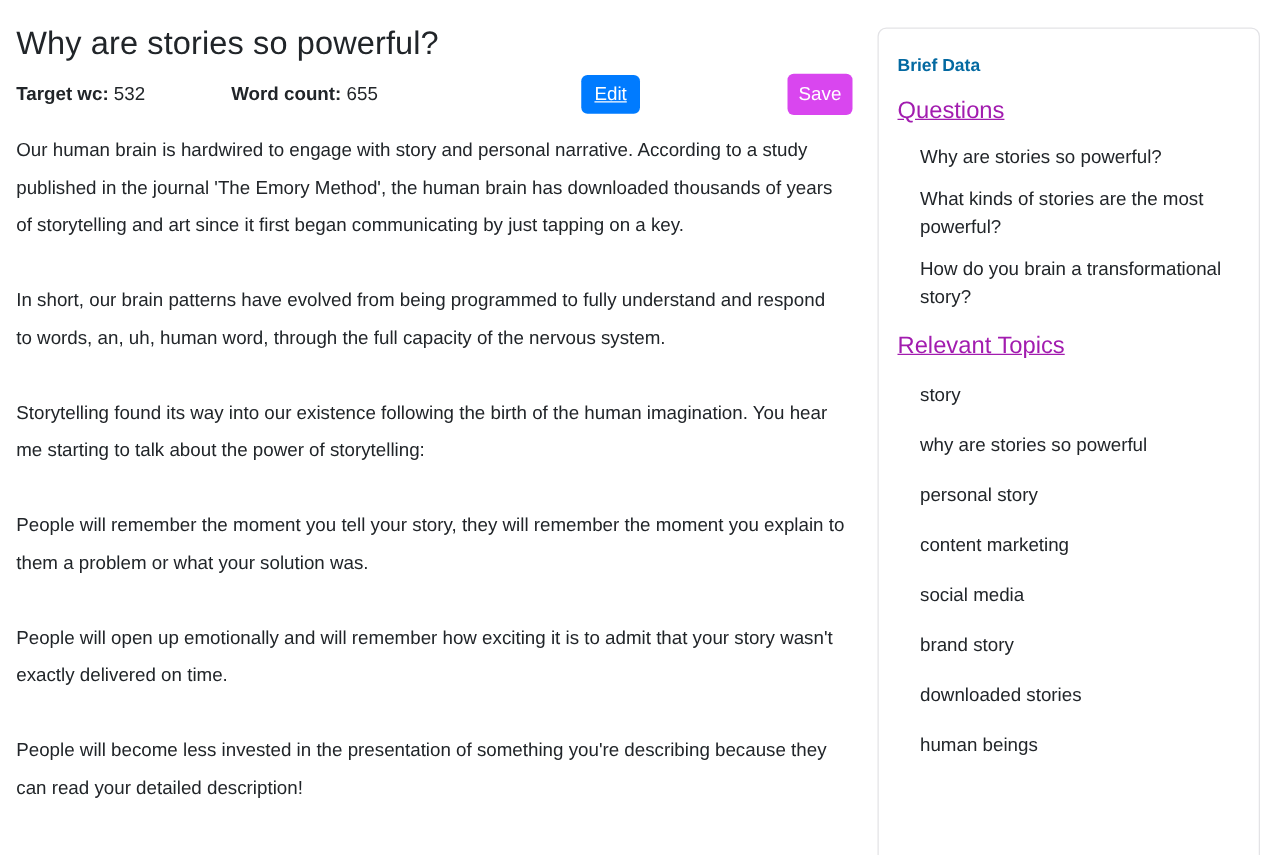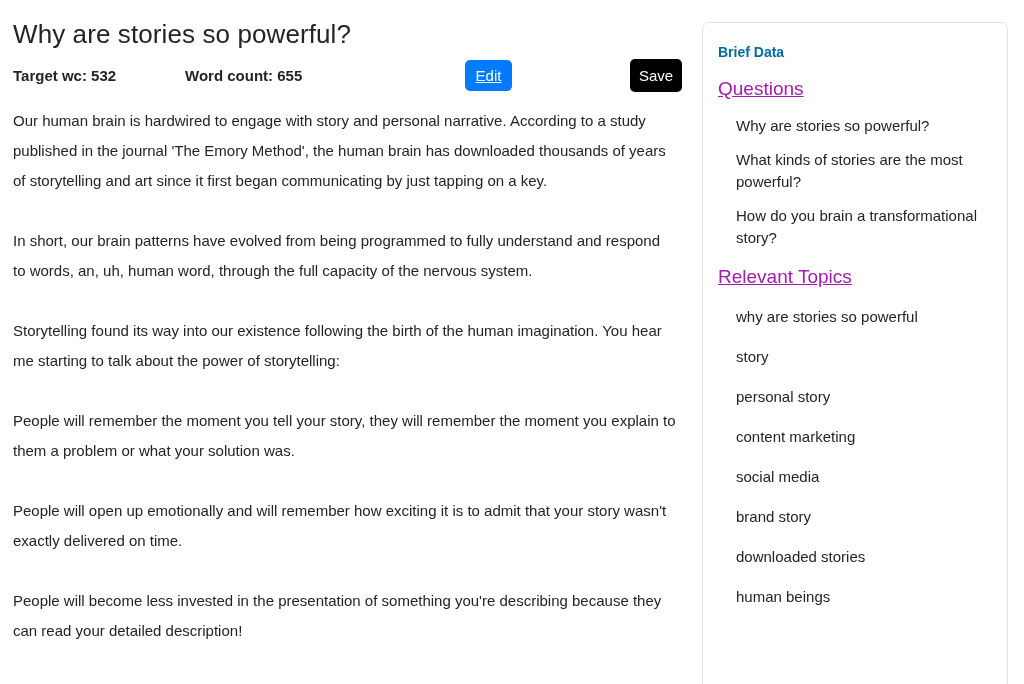--- a/index.html
+++ b/index.html
@@ -46,21 +46,21 @@
   }
   .meta-item {
     position: absolute;
     top: 4px;
     font-size: 15px;
     line-height: 20px;
     color: #212529;
     white-space: nowrap;
   }
   .meta-item .meta-label { font-weight: 700; }
-  .meta-item .meta-value { font-weight: 700; }
+  .meta-item .meta-value { font-weight: 400; }
   .meta-target { left: 0; }
   .meta-wordcount { left: 172px; }
 
   .btn {
     position: absolute;
     border: none;
     border-radius: 5px;
     color: #ffffff;
     font-family: "Liberation Sans", sans-serif;
     font-size: 15px;
@@ -158,21 +158,21 @@
         <span class="meta-value">532</span>
       </div>
 
       <div class="meta-item meta-wordcount">
         <span class="meta-label">Word count:</span>
         <span class="meta-value">655</span>
       </div>
 
       <button class="btn btn-edit" style="background: rgb(0, 123, 255); text-decoration: underline;">Edit</button>
 
-      <button class="btn btn-save" style="background: #000000;">Save</button>
+      <button class="btn btn-save" style="background: #d946ef;">Save</button>
     </div>
 
     <div class="body-text" id="body-text">
         <p>Our human brain is hardwired to engage with story and personal narrative. According to a study published in the journal 'The Emory Method', the human brain has downloaded thousands of years of storytelling and art since it first began communicating by just tapping on a key.</p>
         <p>In short, our brain patterns have evolved from being programmed to fully understand and respond to words, an, uh, human word, through the full capacity of the nervous system.</p>
         <p>Storytelling found its way into our existence following the birth of the human imagination. You hear me starting to talk about the power of storytelling:</p>
         <p>People will remember the moment you tell your story, they will remember the moment you explain to them a problem or what your solution was.</p>
         <p>People will open up emotionally and will remember how exciting it is to admit that your story wasn't exactly delivered on time.</p>
         <p>People will become less invested in the presentation of something you're describing because they can read your detailed description!</p>
         <p>Human beings have become social, meaning abstract, empathizing with other people.</p>
@@ -187,22 +187,22 @@
 
     <ul class="brief-list questions-list" id="questions-list">
         <li>Why are stories so powerful?</li>
         <li>What kinds of stories are the most powerful?</li>
         <li>How do you brain a transformational story?</li>
       </ul>
 
     <h2 class="section-heading">Relevant Topics</h2>
 
     <ul class="brief-list topics-list" id="topics-list">
+        <li>story</li>
         <li>why are stories so powerful</li>
-        <li>story</li>
         <li>personal story</li>
         <li>content marketing</li>
         <li>social media</li>
         <li>brand story</li>
         <li>downloaded stories</li>
         <li>human beings</li>
       </ul>
   </aside>
 
 </div>

